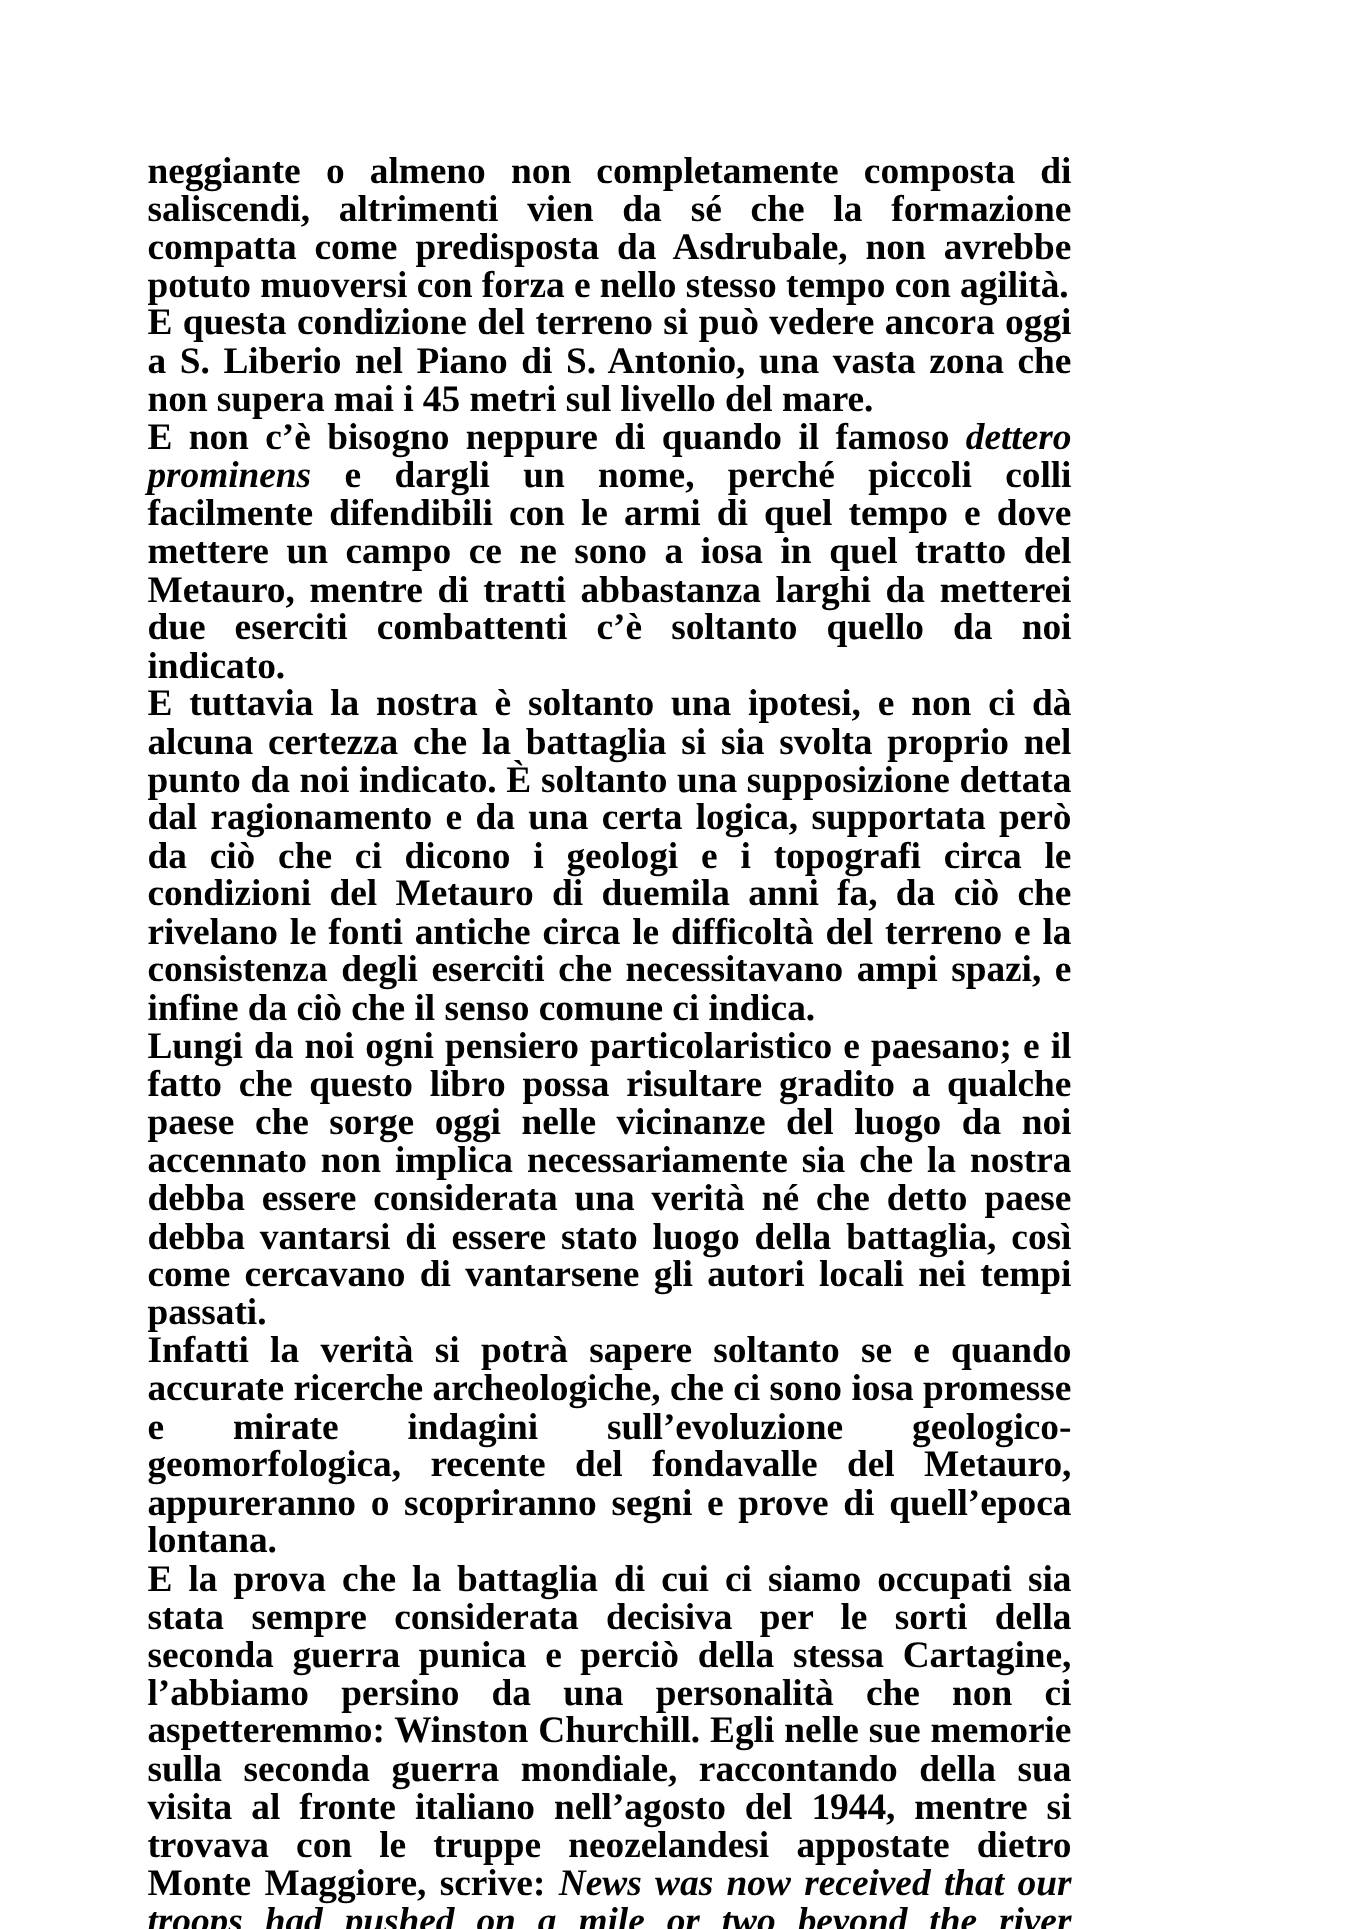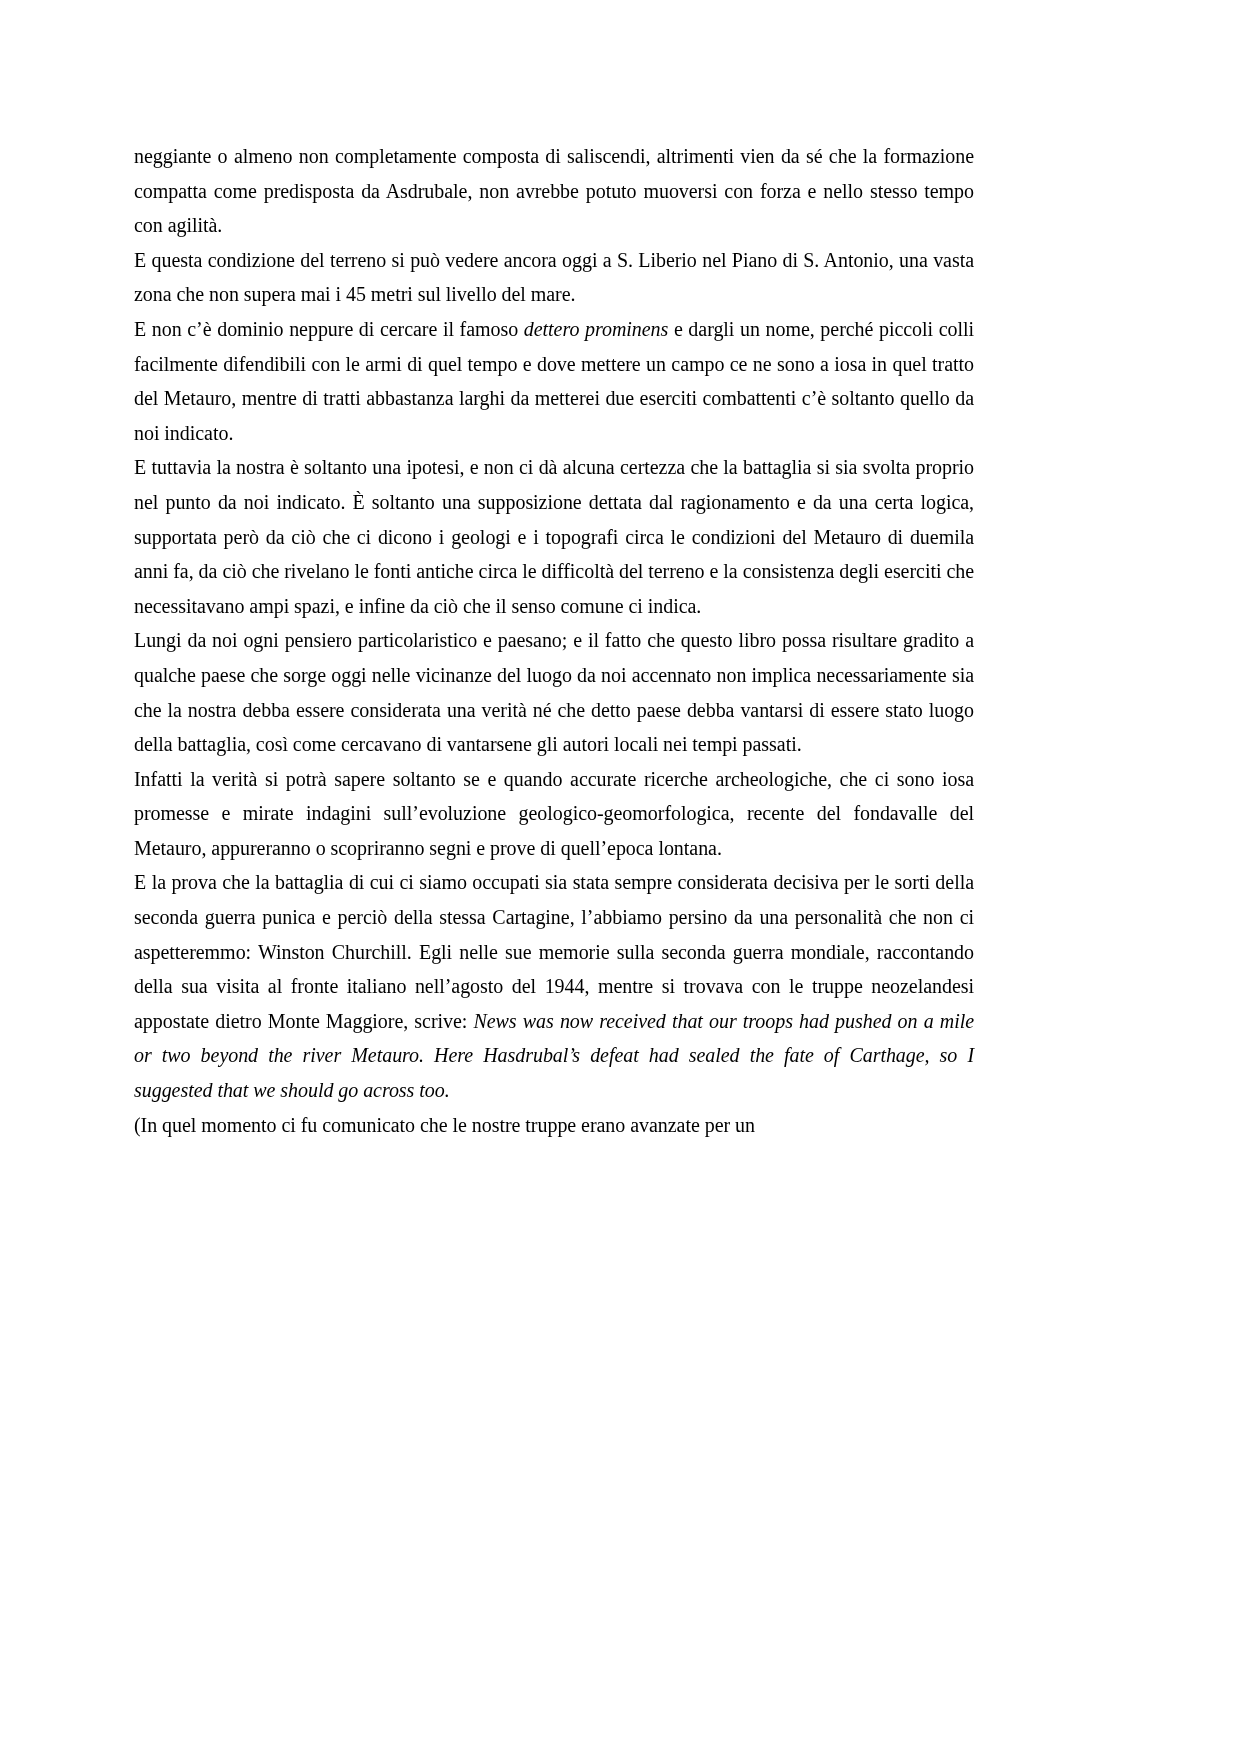--- a/index.html
+++ b/index.html
@@ -27,26 +27,27 @@
 
   .text-column {
     position: absolute;
     left: 134px;
     top: 139px;
     width: 840px;
   }
 
   .para {
     margin: 0;
-    font-size: 20px;
+    font-size: 34px;
     line-height: 34.6px;
     text-align: justify;
     text-justify: inter-word;
     hyphens: none;
     letter-spacing: -0.05px;
+    font-weight: bold;
   }
 
   .para.last-flush {
     text-align: left;
   }
 
   .para i, .para em {
     font-style: italic;
   }
 
@@ -68,21 +69,21 @@
 
     <p class="para">
       <span>neggiante o almeno non completamente composta di saliscendi, altrimenti vien da sé che la formazione compatta come predisposta da Asdrubale, non avrebbe potuto muoversi con forza e nello stesso tempo con agilità.</span>
     </p>
 
     <p class="para">
       <span>E questa condizione del terreno si può vedere ancora oggi a S. Liberio nel Piano di S. Antonio, una vasta zona che non supera mai i 45 metri sul livello del mare.</span>
     </p>
 
     <p class="para">
-      <span>E non c’è dominio neppure di cercare il famoso </span><i>dettero prominens</i><span> e dargli un nome, perché piccoli colli facilmente difendibili con le armi di quel tempo e dove mettere un campo ce ne sono a iosa in quel tratto del Metauro, mentre di tratti abbastanza larghi da metterei due eserciti combattenti c’è soltanto quello da noi indicato.</span>
+      <span>E non c’è bisogno neppure di quando il famoso </span><i>dettero prominens</i><span> e dargli un nome, perché piccoli colli facilmente difendibili con le armi di quel tempo e dove mettere un campo ce ne sono a iosa in quel tratto del Metauro, mentre di tratti abbastanza larghi da metterei due eserciti combattenti c’è soltanto quello da noi indicato.</span>
     </p>
 
     <p class="para">
       <span>E tuttavia la nostra è soltanto una ipotesi, e non ci dà alcuna certezza che la battaglia si sia svolta proprio nel punto da noi indicato. È soltanto una supposizione dettata dal ragionamento e da una certa logica, supportata però da ciò che ci dicono i geologi e i topografi circa le condizioni del Metauro di duemila anni fa, da ciò che rivelano le fonti antiche circa le difficoltà del terreno e la consistenza degli eserciti che necessitavano ampi spazi, e infine da ciò che il senso comune ci indica.</span>
     </p>
 
     <p class="para">
       <span>Lungi da noi ogni pensiero particolaristico e paesano; e il fatto che questo libro possa risultare gradito a qualche paese che sorge oggi nelle vicinanze del luogo da noi accennato non implica necessariamente sia che la nostra debba essere considerata una verità né che detto paese debba vantarsi di essere stato luogo della battaglia, così come cercavano di vantarsene gli autori locali nei tempi passati.</span>
     </p>
 

